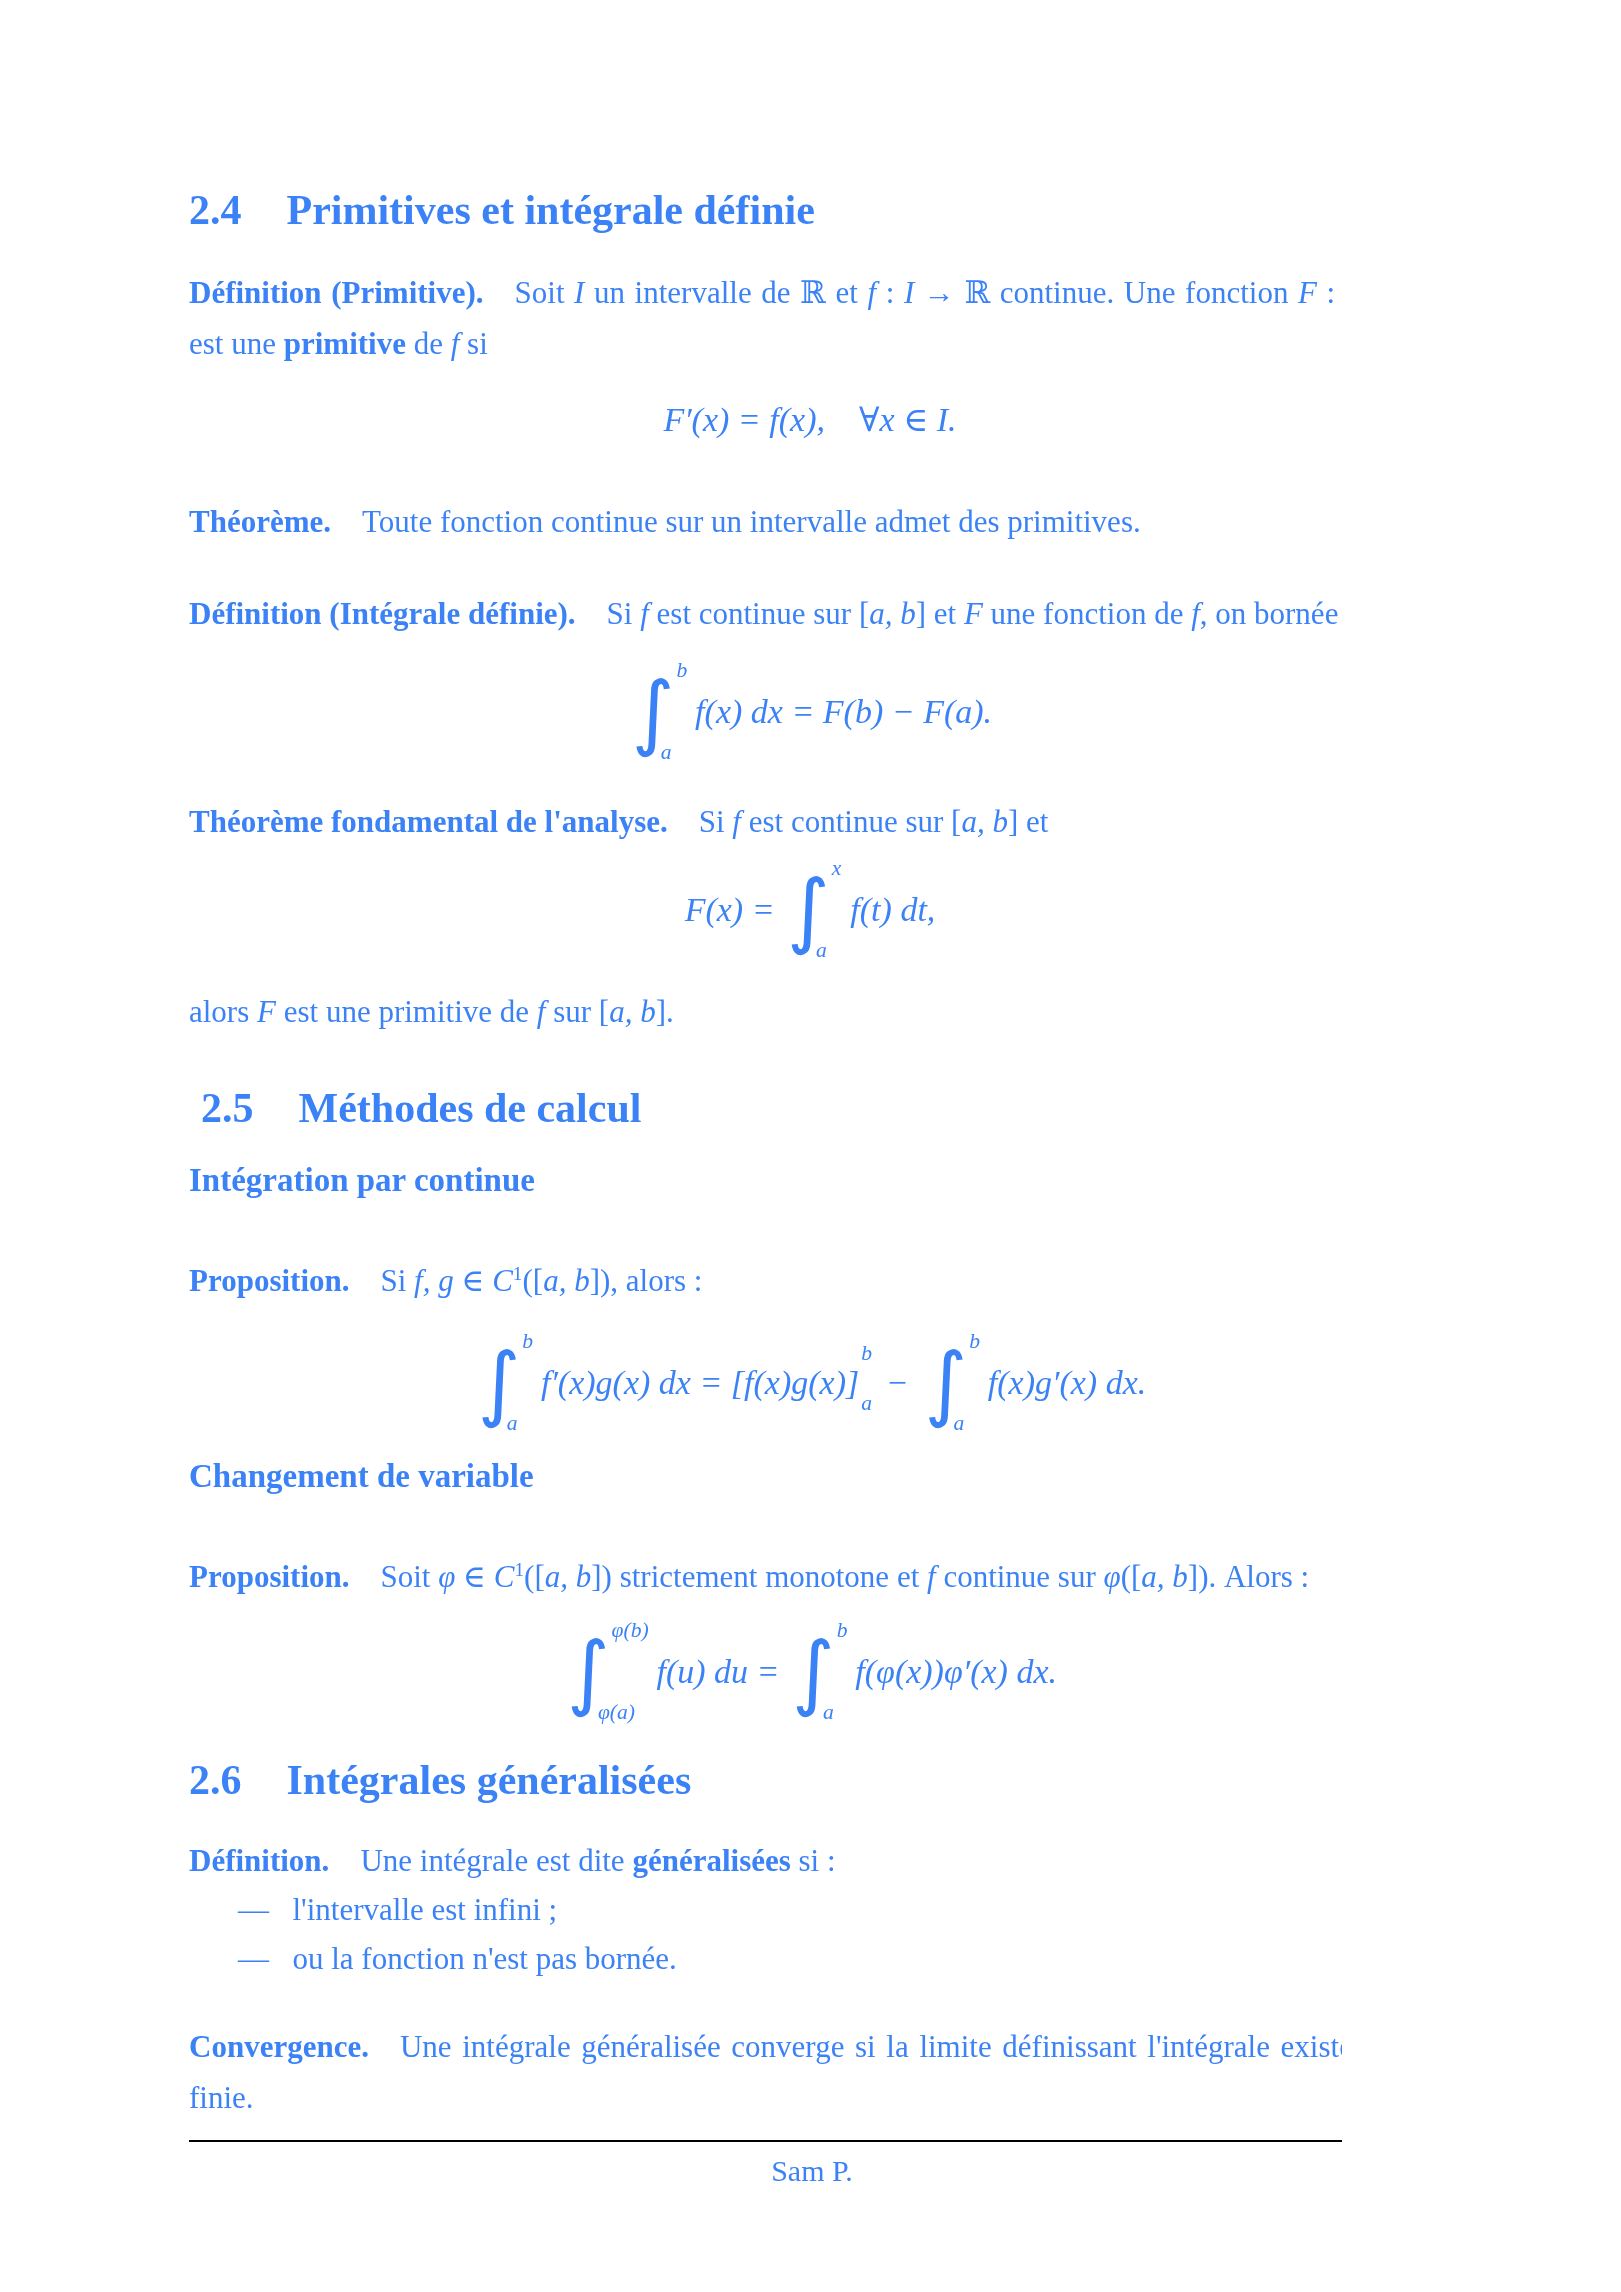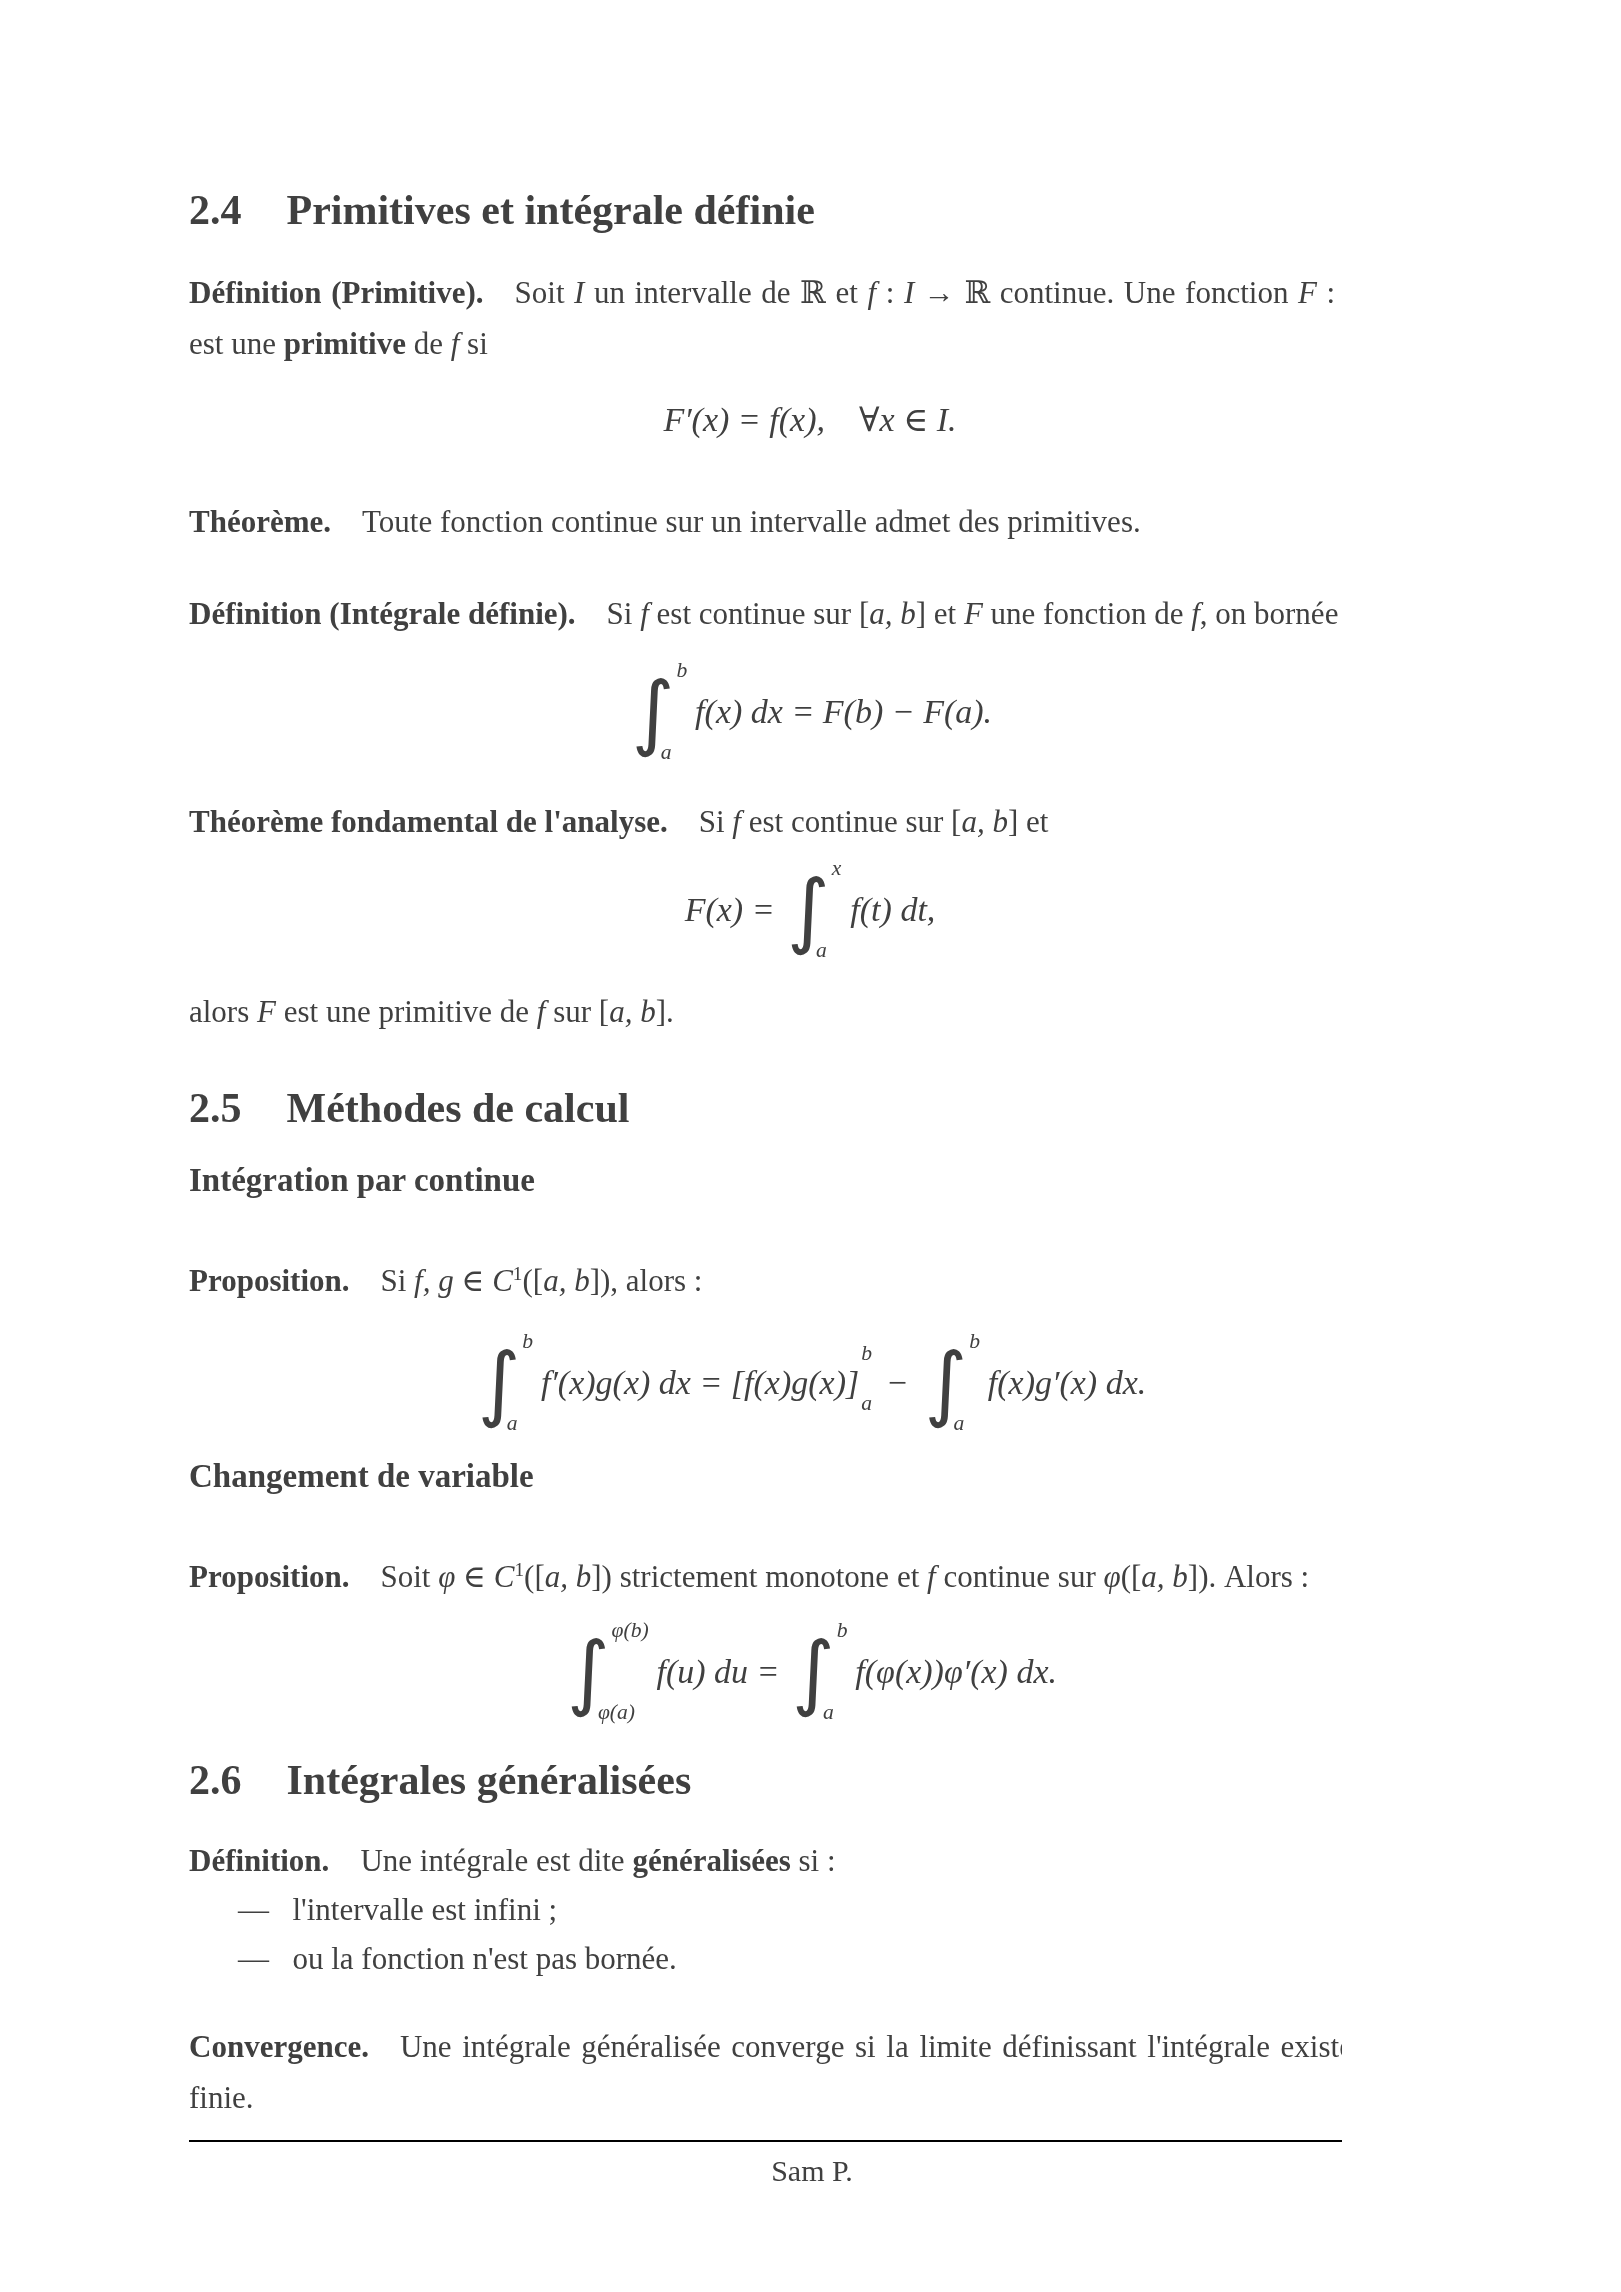--- a/index.html
+++ b/index.html
@@ -1,19 +1,19 @@
 <!DOCTYPE html>
 <html><head>
 <meta charset="utf-8">
 <style>
   * { margin:0; padding:0; box-sizing:border-box; }
   html,body { background:#ffffff; }
   .page {
     position:relative; width:1342px; height:2293px; background:#ffffff;
-    font-family:"Liberation Serif","DejaVu Serif",serif; color:#404040;
+    font-family:"Liberation Serif","DejaVu Serif",serif; color:#3b82f6;
     overflow:hidden;
   }
   .blk { position:absolute; left:189px; width:1242px; }
   .body-text { font-size:31px; line-height:51px; }
   .just { text-align:justify; }
   .sec-head { font-size:42px; font-weight:bold; display:flex; }
   .sec-head .sec-num { margin-right:45px; }
   .sub-head { font-size:33px; font-weight:bold; }
   sup { font-size:0.62em; vertical-align:super; line-height:0; }
   i { font-style:italic; }
@@ -88,21 +88,21 @@
       <span class="int-lims">
         <span class="lim-top">x</span>
         <span class="lim-bot">a</span>
       </span>
     </span>
     <span class="mx"><span>f(t) dt,</span></span>
   </div>
 
   <div class="blk body-text" style="top:986px;"><span>alors </span><i>F</i><span> est une primitive de </span><i>f</i><span> sur [</span><i>a, b</i><span>].</span></div>
 
-  <div class="blk sec-head" style="top:1084px;">
+  <div class="blk sec-head" style="top:1084px;margin-left:12px;">
     <span class="sec-num">2.5</span>
     <span class="sec-title">Méthodes de calcul</span>
   </div>
 
   <div class="blk sub-head" style="top:1162px;">Intégration par continue</div>
 
   <div class="blk body-text" style="top:1255px;"><b>Proposition.</b><span> Si </span><i>f, g</i><span> ∈ </span><i>C</i><sup>1</sup><span>([</span><i>a, b</i><span>]), alors&nbsp;:</span></div>
 
   <div class="formula" style="top:1329px; height:108px;">
     <span class="bint">

